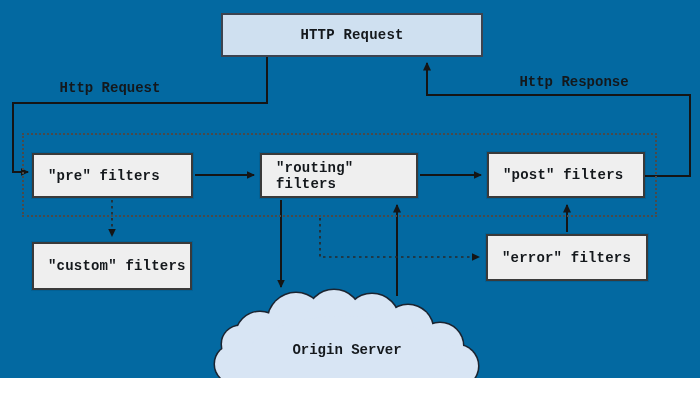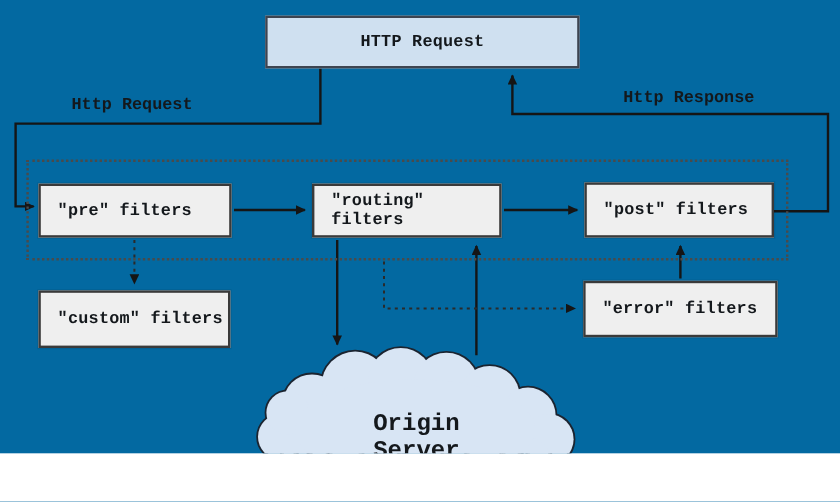--- a/index.html
+++ b/index.html
@@ -47,21 +47,21 @@
   }
   svg.layer{position:absolute;left:0;top:0;width:700px;height:418px;}
   .solid-line{fill:none;stroke:#151515;stroke-width:2;}
   .dotted-line{fill:none;stroke:#2a2a2a;stroke-width:1.7;stroke-dasharray:2.5 3.5;}
   .cloud-stroked{fill:#d8e5f4;stroke:#1b2430;stroke-width:3;}
   .cloud-filled{fill:#d8e5f4;stroke:none;}
   .cloud-label{
     position:absolute;
     left:277px;top:342px;width:140px;
     text-align:center;
-    font-weight:700;font-size:20px;color:#14181c;
+    font-weight:700;font-size:14px;color:#14181c;
   }
 </style>
 </head>
 <body>
 
 <div id="stage">
 
   <svg class="layer" viewBox="0 0 700 418">
     <defs>
       <marker id="arrow" markerWidth="9" markerHeight="9" refX="7.5" refY="4" orient="auto" markerUnits="userSpaceOnUse">

